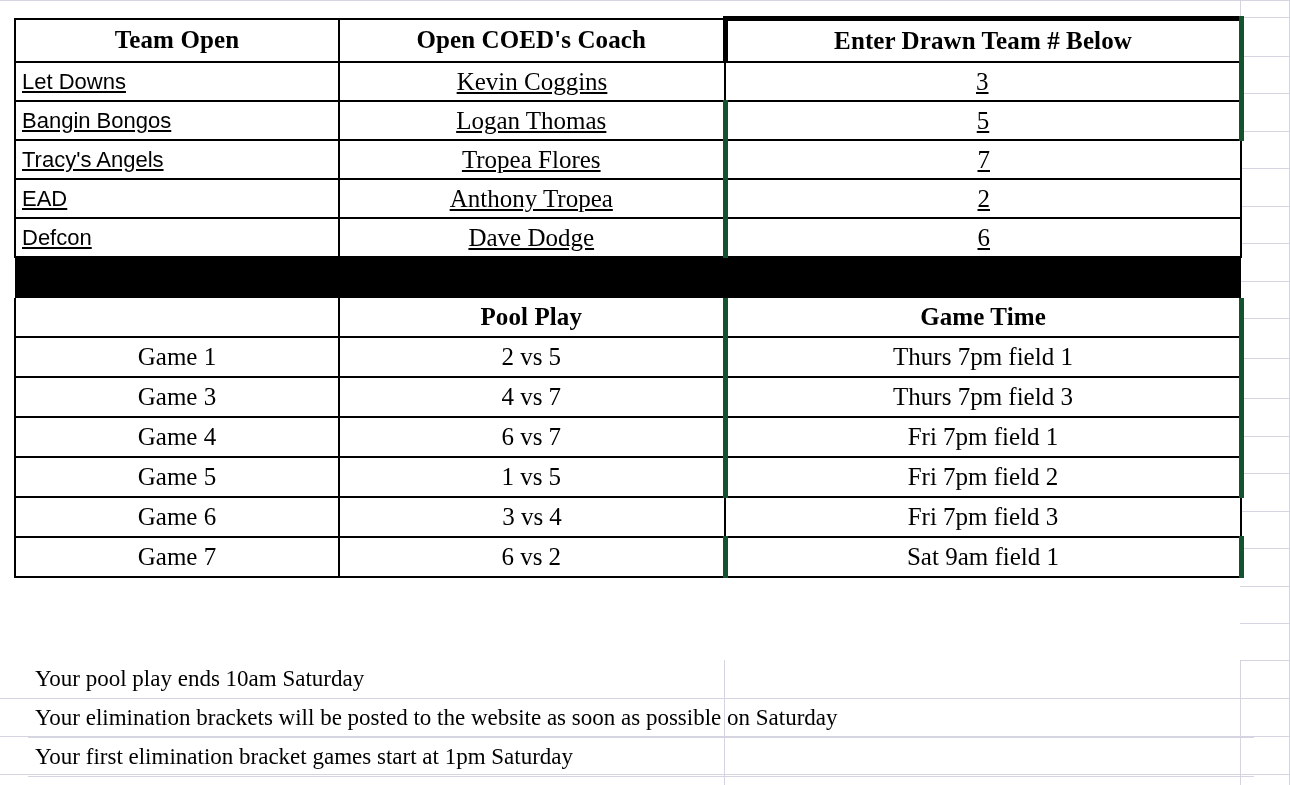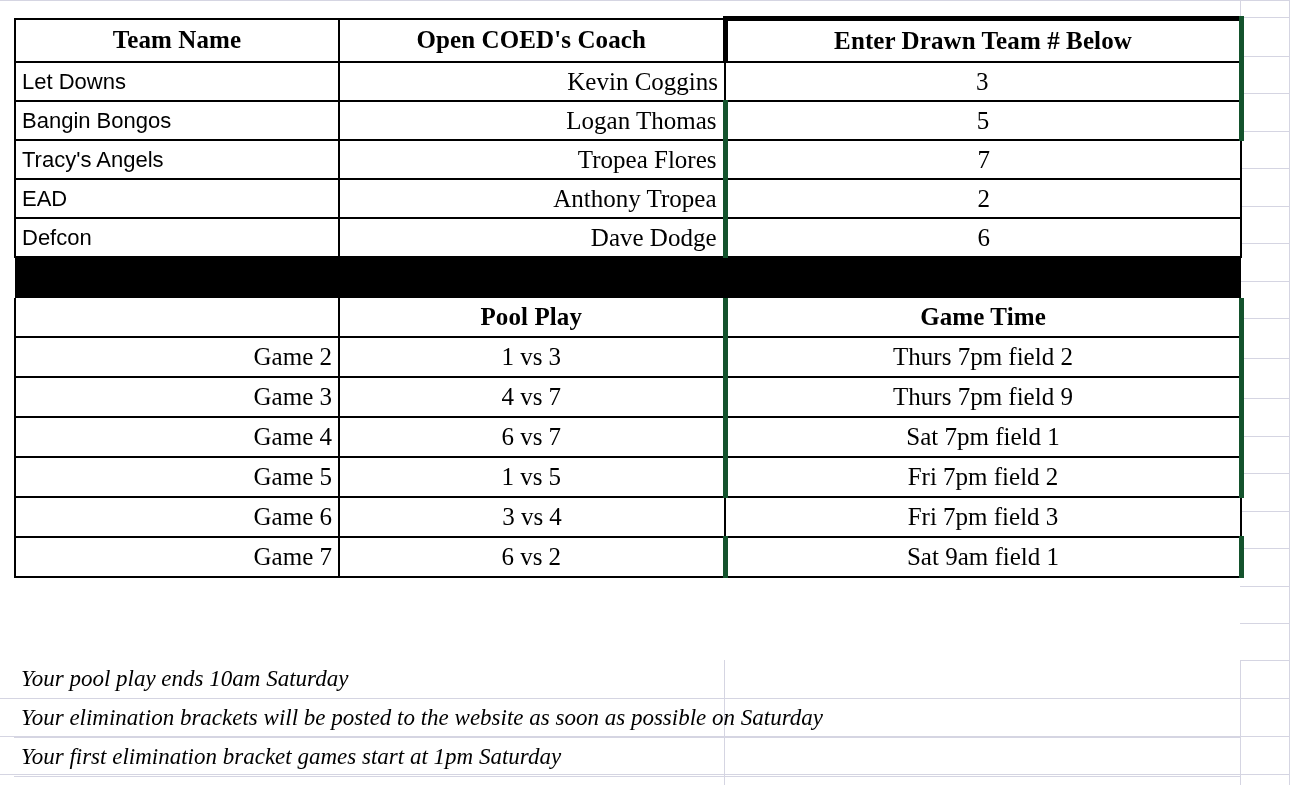--- a/index.html
+++ b/index.html
@@ -82,47 +82,46 @@
   }
   .team-cell {
     font-family: "Liberation Sans", "DejaVu Sans", sans-serif;
     font-size: 22px;
     text-align: left;
     padding-left: 7px;
   }
   .serif-left {
     font-family: "Liberation Serif", "DejaVu Serif", serif;
     font-size: 25px;
-    text-align: right;
+    text-align: center;
     padding-left: 7px;
   }
   .serif-center {
     font-family: "Liberation Serif", "DejaVu Serif", serif;
     font-size: 25px;
     text-align: center;
   }
 
   tr.r-header  td { height: 40px; }
-  tr.r-team    td { height: 37px; }
+  tr.r-team    td { height: 37px; text-decoration: underline; }
   tr.r-black   td { height: 40px; }
   tr.r-poolhdr td { height: 38px; }
   tr.r-game    td { height: 38px; }
 
   tr.r-black td.black-fill {
     background: #000000;
     border: none;
   }
 
   
   #notes-block {
     position: absolute;
-    left: 14px;
+    left: 28px;
     top: 660px;
     width: 1226px;
-    font-style: italic;
   }
   table.notes-table {
     border-collapse: collapse;
     table-layout: fixed;
     width: 1226px;
   }
   table.notes-table td {
     height: 38px;
     vertical-align: middle;
     background: transparent;
@@ -182,21 +181,21 @@
   <div id="table-block">
     <table class="sheet-table">
       <colgroup>
         <col class="c-a">
           <col class="c-b">
           <col class="c-c">
       </colgroup>
       <tbody>
 
         <tr class="r-header">
-          <td class="hdr bd-t bd-b bd-l bd-r">Team Name</td>
+          <td class="hdr bd-t bd-b bd-l bd-r">Team Open</td>
           <td class="hdr bd-t bd-b bd-r">Open COED's Coach</td>
           <td class="hdr bd-t-thick bd-b bd-l-thick bd-r-thick">Enter Drawn Team # Below</td>
         </tr>
 
         <tr class="r-team">
           <td class="team-cell bd-b bd-l bd-r">Let Downs</td>
           <td class="serif-left bd-b bd-r">Kevin Coggins</td>
           <td class="serif-center bd-b bd-r-thick">3</td>
         </tr>
         <tr class="r-team">
@@ -226,33 +225,33 @@
           <td class="black-fill"></td>
         </tr>
 
         <tr class="r-poolhdr">
           <td class="hdr bd-b bd-l bd-r"></td>
           <td class="hdr bd-b bd-r-thick">Pool Play</td>
           <td class="hdr bd-b bd-r-thick">Game Time</td>
         </tr>
 
         <tr class="r-game">
-          <td class="serif-left bd-b bd-l bd-r">Game 2</td>
-          <td class="serif-center bd-b bd-r-thick">1 vs 3</td>
-          <td class="serif-center bd-b bd-r-thick">Thurs 7pm field 2</td>
+          <td class="serif-left bd-b bd-l bd-r">Game 1</td>
+          <td class="serif-center bd-b bd-r-thick">2 vs 5</td>
+          <td class="serif-center bd-b bd-r-thick">Thurs 7pm field 1</td>
         </tr>
         <tr class="r-game">
           <td class="serif-left bd-b bd-l bd-r">Game 3</td>
           <td class="serif-center bd-b bd-r-thick">4 vs 7</td>
-          <td class="serif-center bd-b bd-r-thick">Thurs 7pm field 9</td>
+          <td class="serif-center bd-b bd-r-thick">Thurs 7pm field 3</td>
         </tr>
         <tr class="r-game">
           <td class="serif-left bd-b bd-l bd-r">Game 4</td>
           <td class="serif-center bd-b bd-r-thick">6 vs 7</td>
-          <td class="serif-center bd-b bd-r-thick">Sat 7pm field 1</td>
+          <td class="serif-center bd-b bd-r-thick">Fri 7pm field 1</td>
         </tr>
         <tr class="r-game">
           <td class="serif-left bd-b bd-l bd-r">Game 5</td>
           <td class="serif-center bd-b bd-r-thick">1 vs 5</td>
           <td class="serif-center bd-b bd-r-thick">Fri 7pm field 2</td>
         </tr>
         <tr class="r-game">
           <td class="serif-left bd-b bd-l bd-r">Game 6</td>
           <td class="serif-center bd-b bd-r">3 vs 4</td>
           <td class="serif-center bd-b bd-r">Fri 7pm field 3</td>

